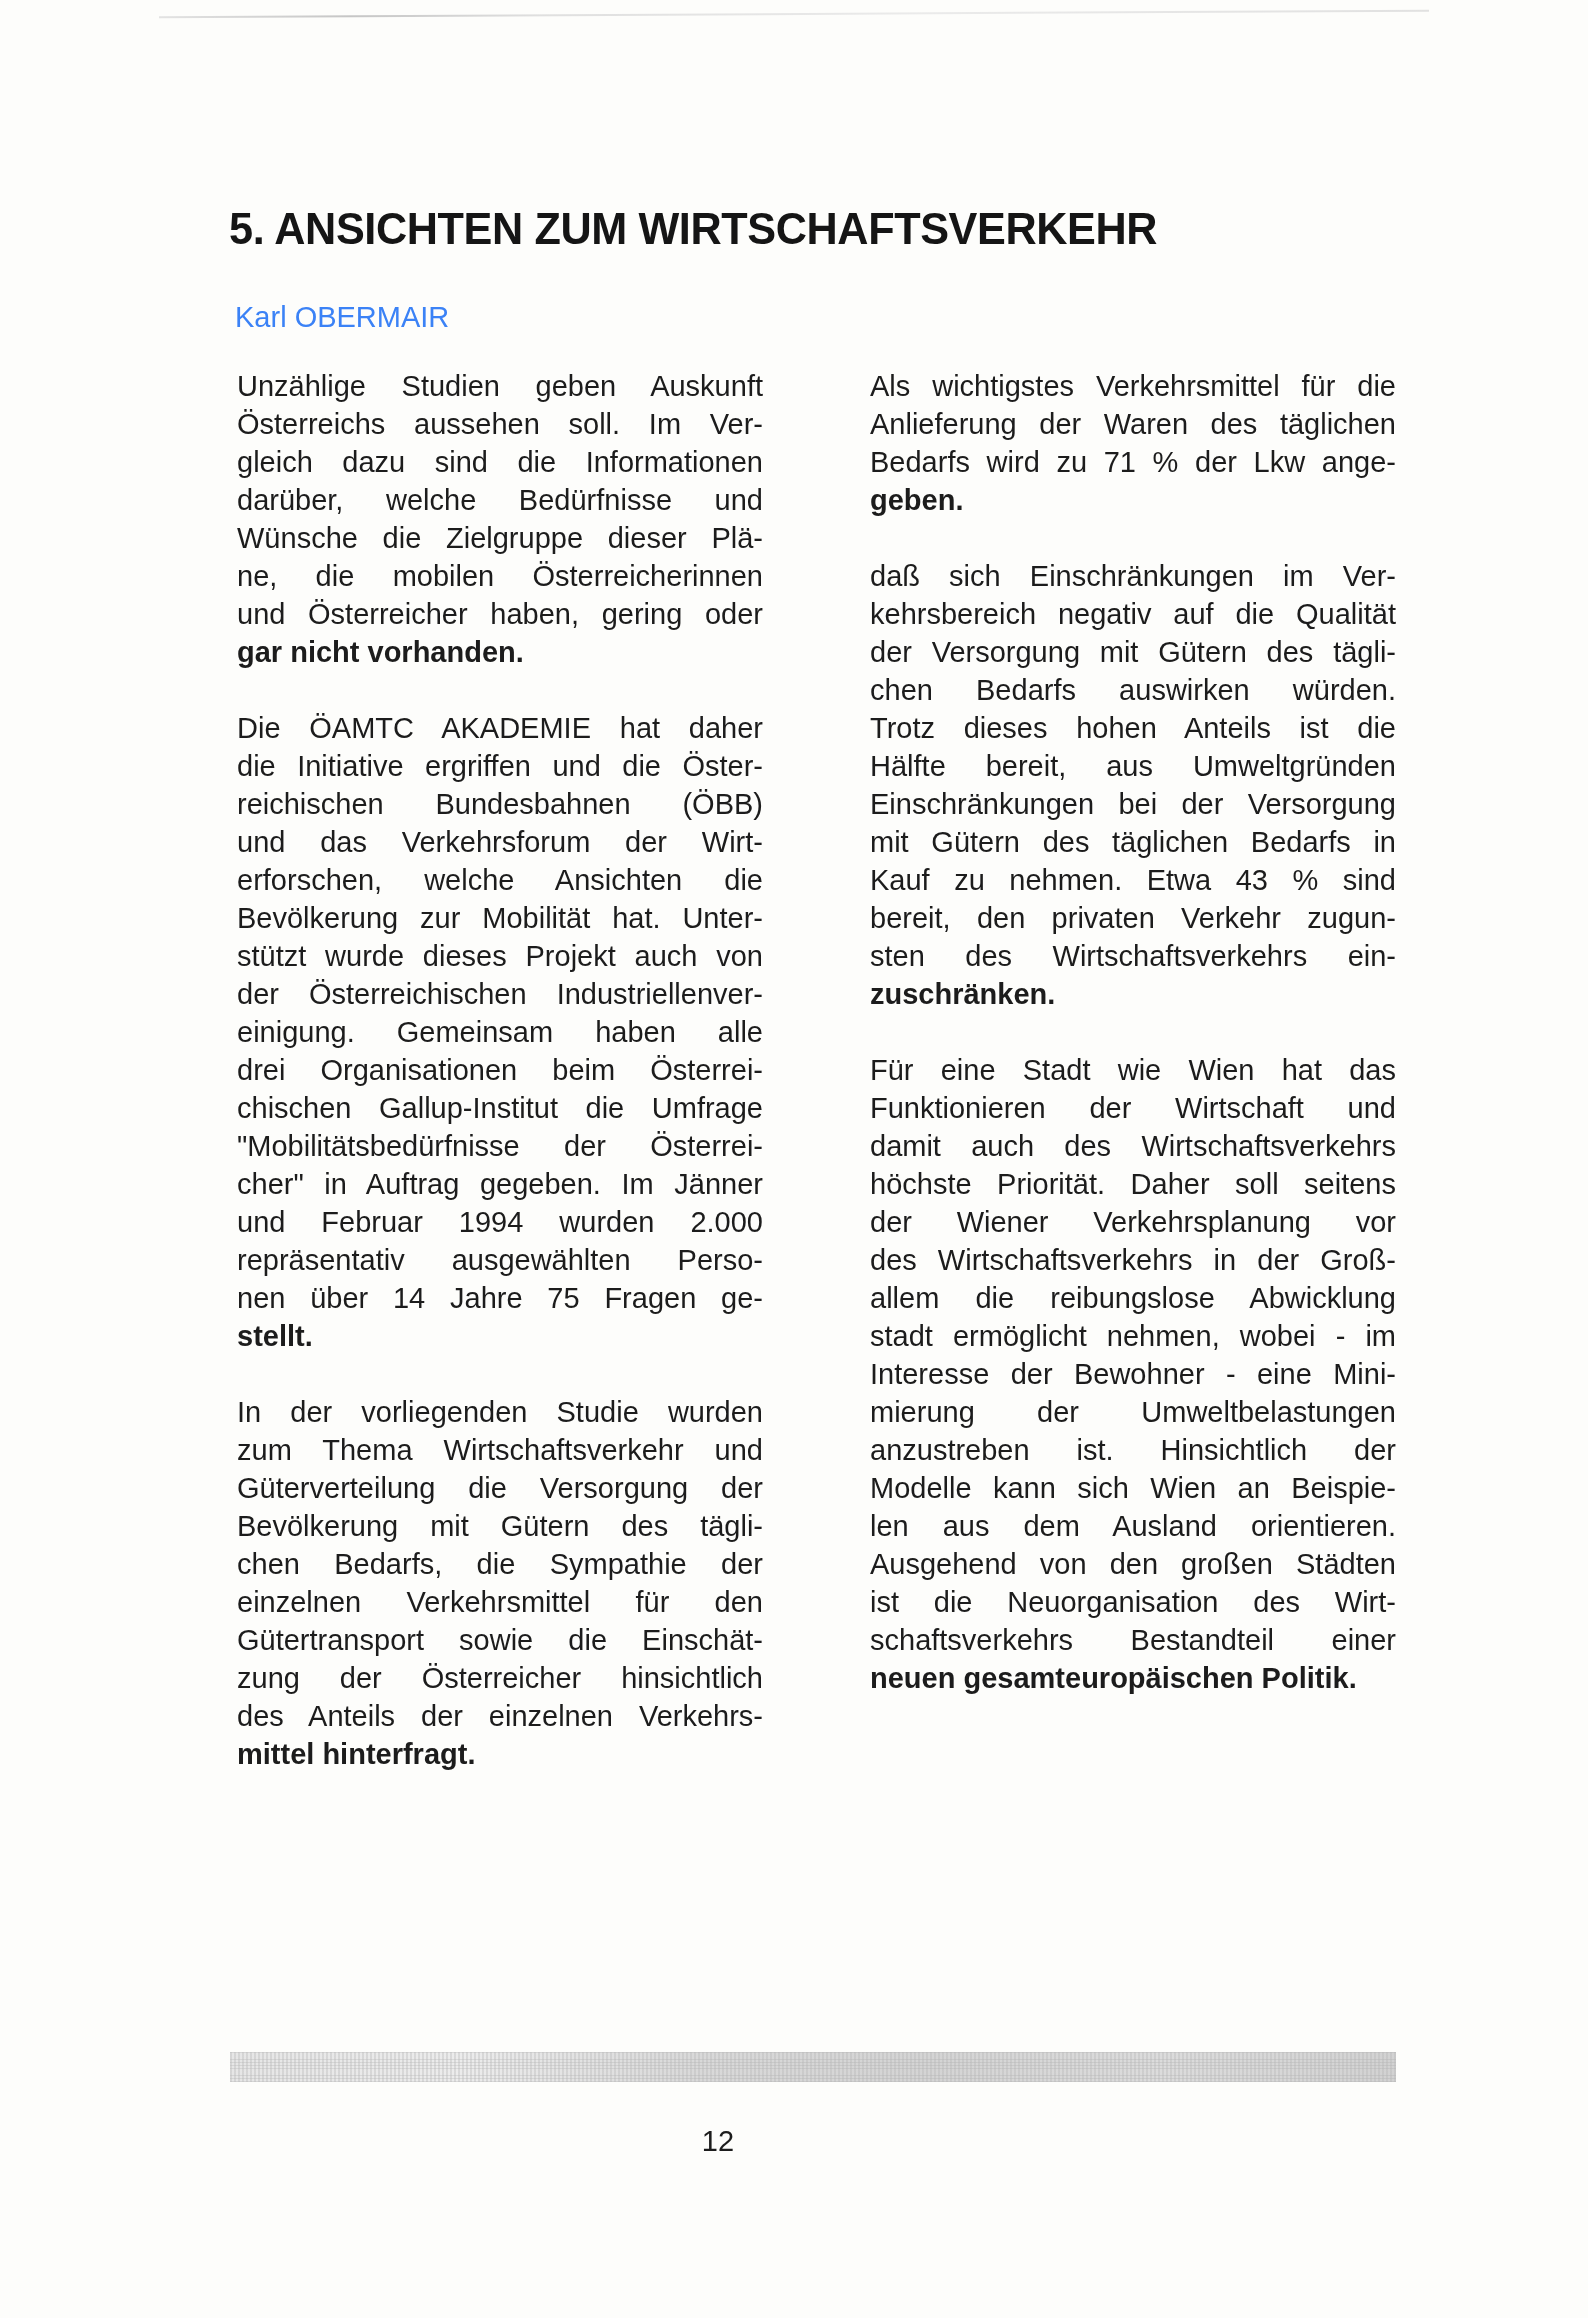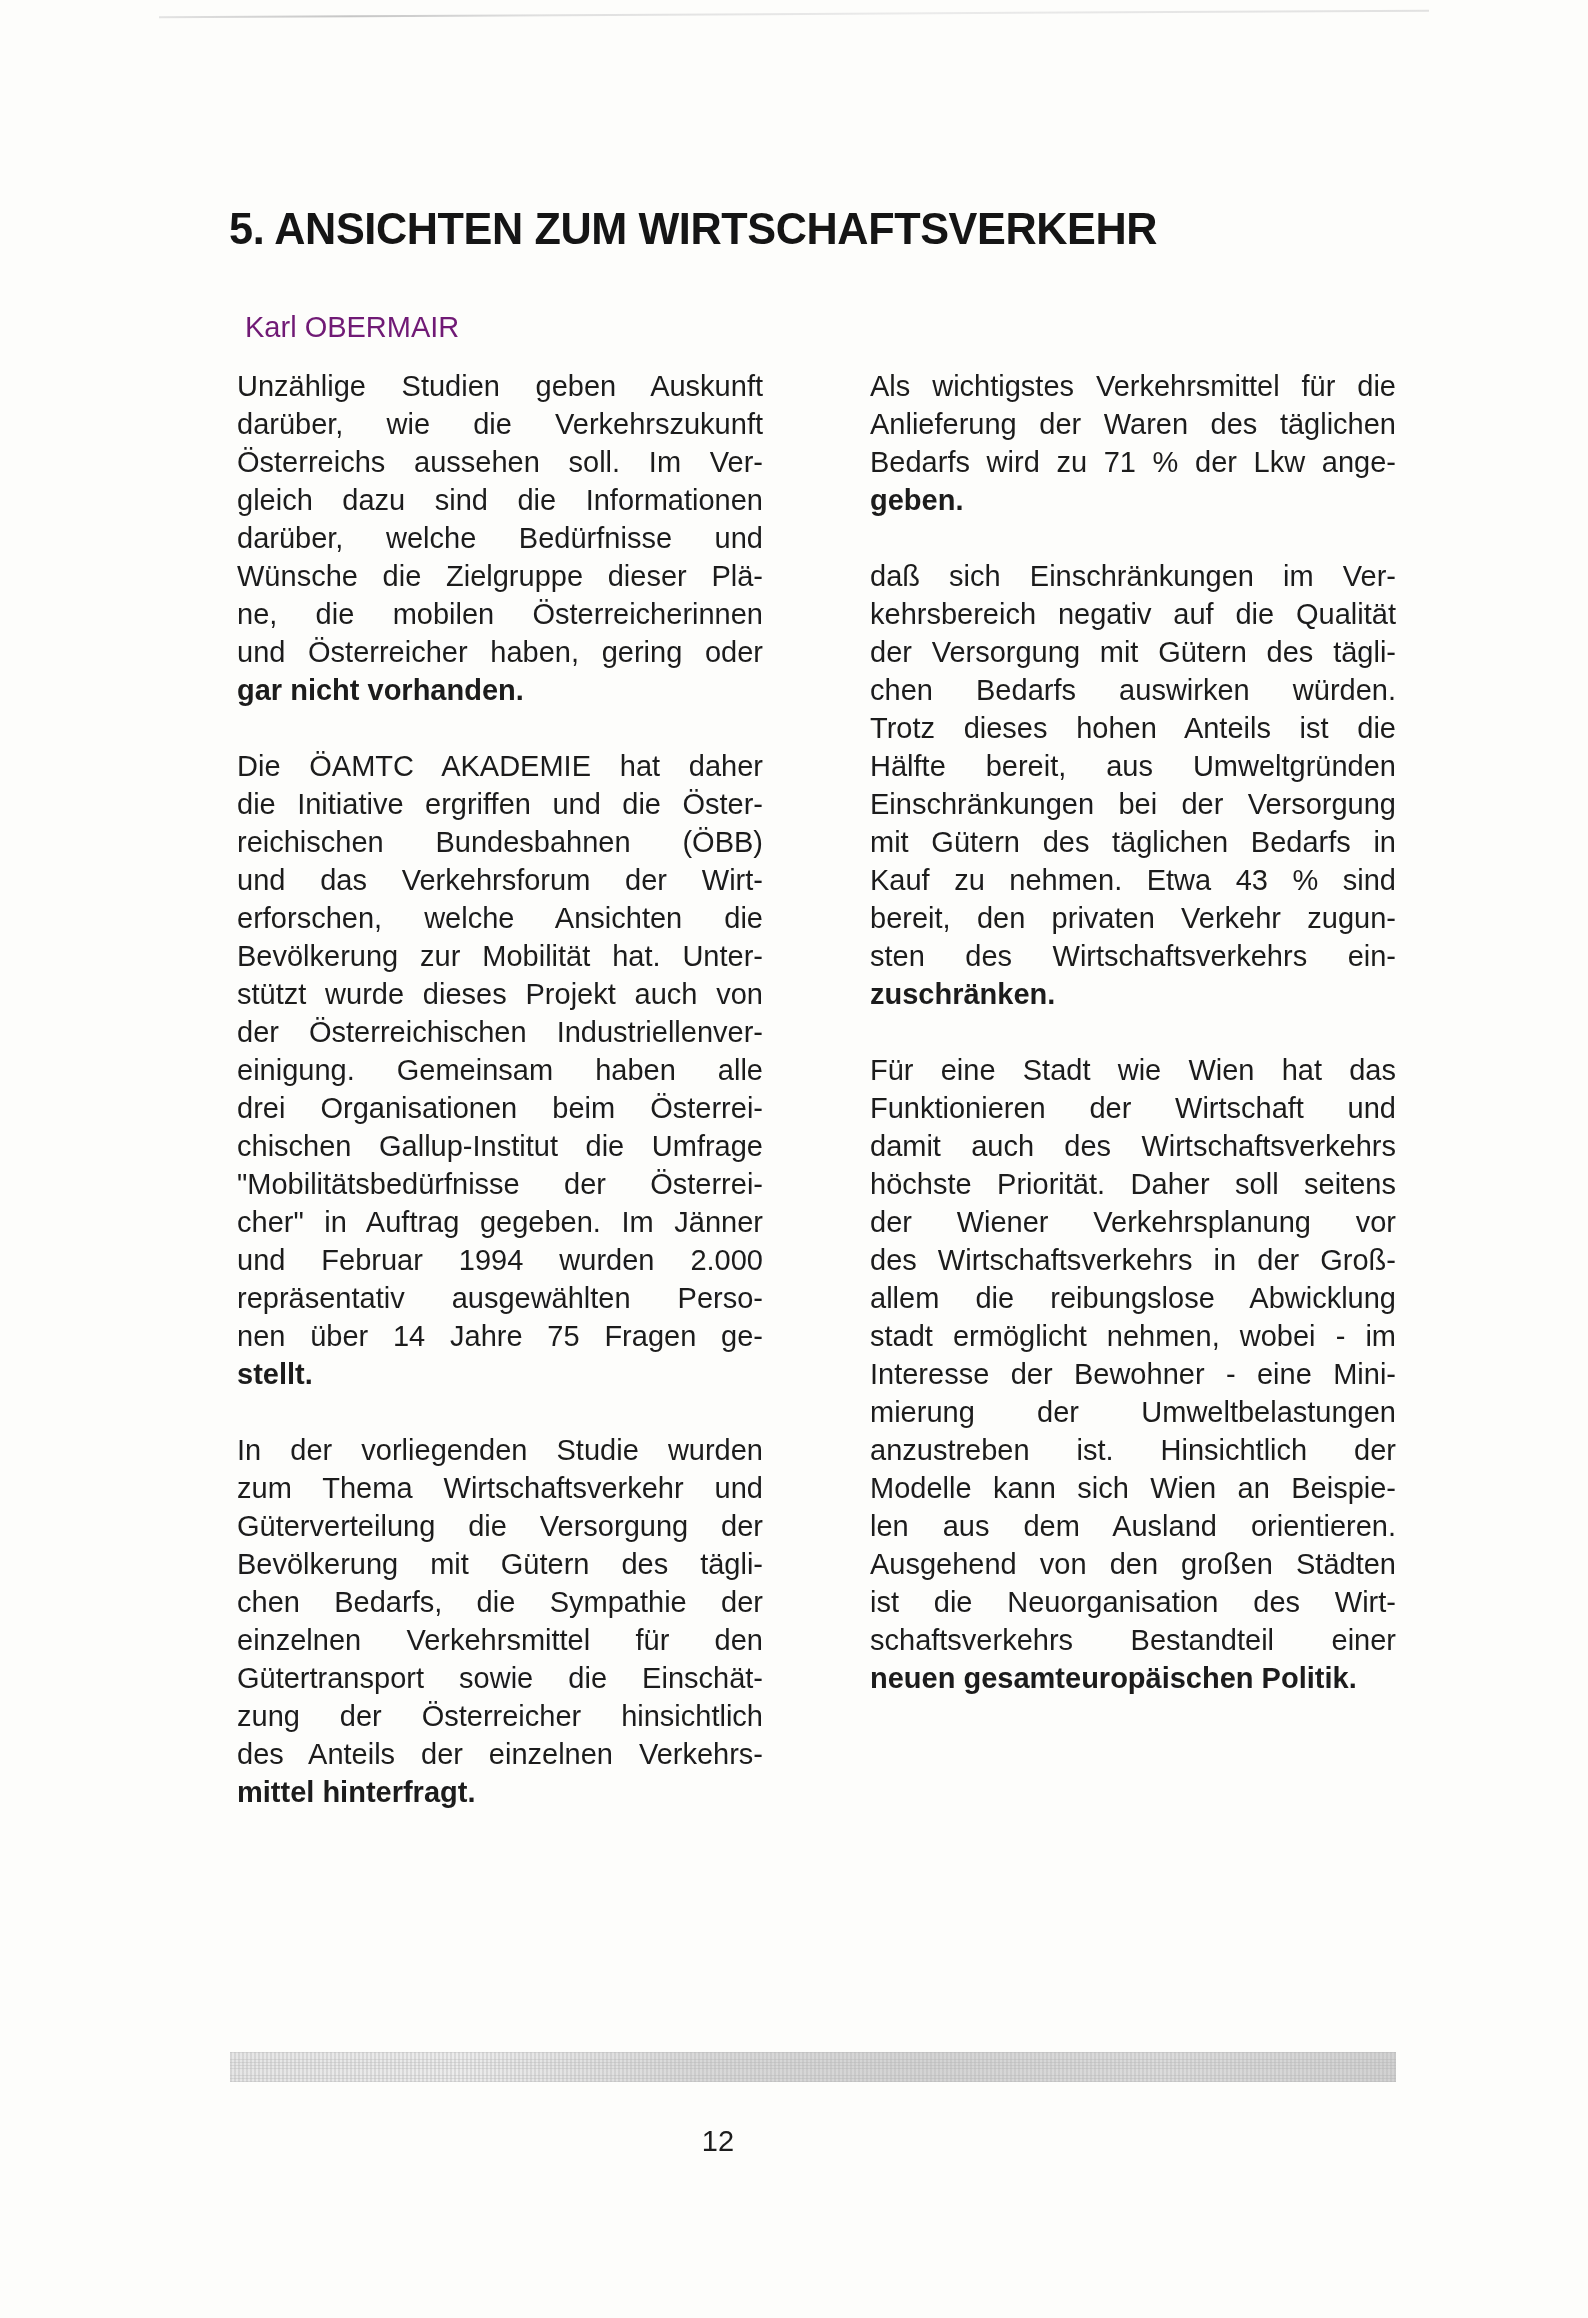--- a/index.html
+++ b/index.html
@@ -36,22 +36,22 @@
       margin: 0;
       white-space: nowrap;
       transform: scaleX(0.96);
       transform-origin: left top;
     }
     .author {
       position: absolute;
       left: 229px;
       top: 295px;
       font-size: 29px;
-      color: #701a75;
-      margin: 16px;
+      color: #3b82f6;
+      margin: 6px;
       white-space: nowrap;
     }
     .col {
       position: absolute;
       top: 367px;
       width: 534px;
       font-size: 29px;
       line-height: 38px;
     }
     .col-left { left: 229px; }
@@ -96,21 +96,20 @@
 <body>
 
 <div class="scan-line"></div>
 
 <h1 class="title">5. ANSICHTEN ZUM WIRTSCHAFTSVERKEHR</h1>
 <p class="author">Karl OBERMAIR</p>
 
 <div class="col col-left">
   <p class="para">
       <span class="ln">Unzählige Studien geben Auskunft</span>
-      <span class="ln">darüber, wie die Verkehrszukunft</span>
       <span class="ln">Österreichs aussehen soll. Im Ver-</span>
       <span class="ln">gleich dazu sind die Informationen</span>
       <span class="ln">darüber, welche Bedürfnisse und</span>
       <span class="ln">Wünsche die Zielgruppe dieser Plä-</span>
       <span class="ln">ne, die mobilen Österreicherinnen</span>
       <span class="ln">und Österreicher haben, gering oder</span>
       <span class="ln last">gar nicht vorhanden.</span>
     </p>
   <p class="para">
       <span class="ln">Die ÖAMTC AKADEMIE hat daher</span>

